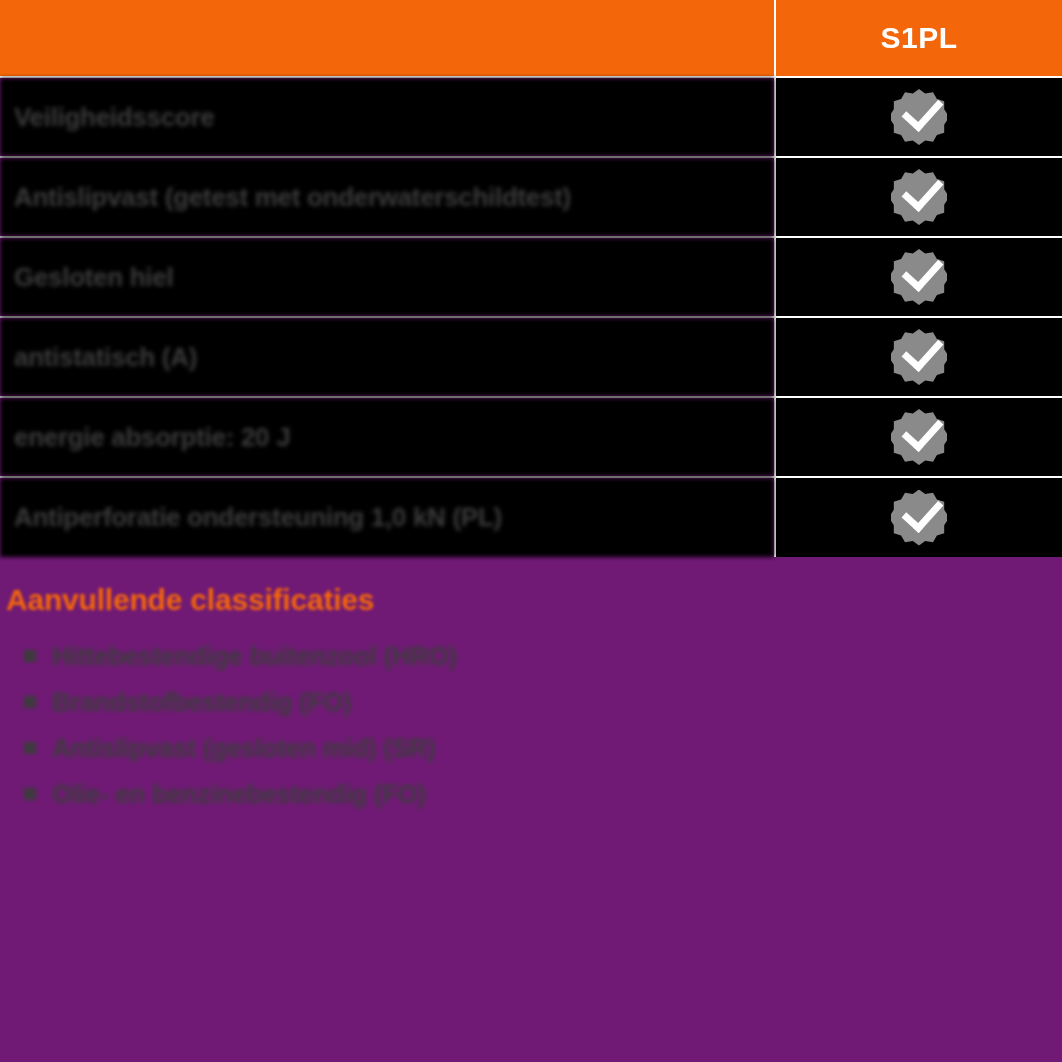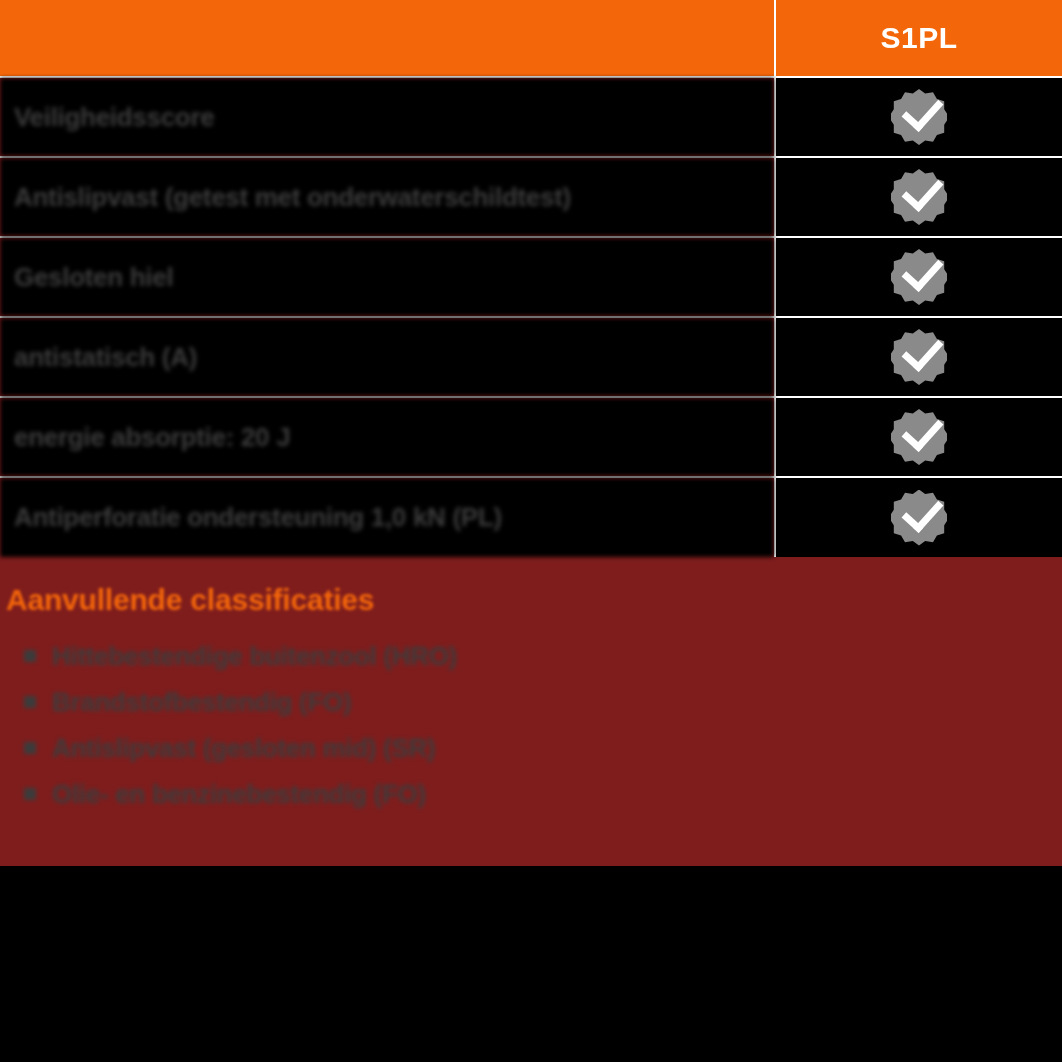--- a/index.html
+++ b/index.html
@@ -11,22 +11,22 @@
     width: 1062px;
     height: 1062px;
     font-family: "Liberation Sans", sans-serif;
     color: #ffffff;
     overflow: hidden;
   }
 
   .page {
     position: relative;
     width: 1062px;
-    height: 866px;
-    background: #7f1d1d;
+    height: 1062px;
+    background: #701a75;
   }
 
   
   .spec-table {
     width: 1062px;
     border-collapse: collapse;
     table-layout: fixed;
   }
   .spec-table col.c-label { width: 775px; }
   .spec-table col.c-value { width: 287px; }

